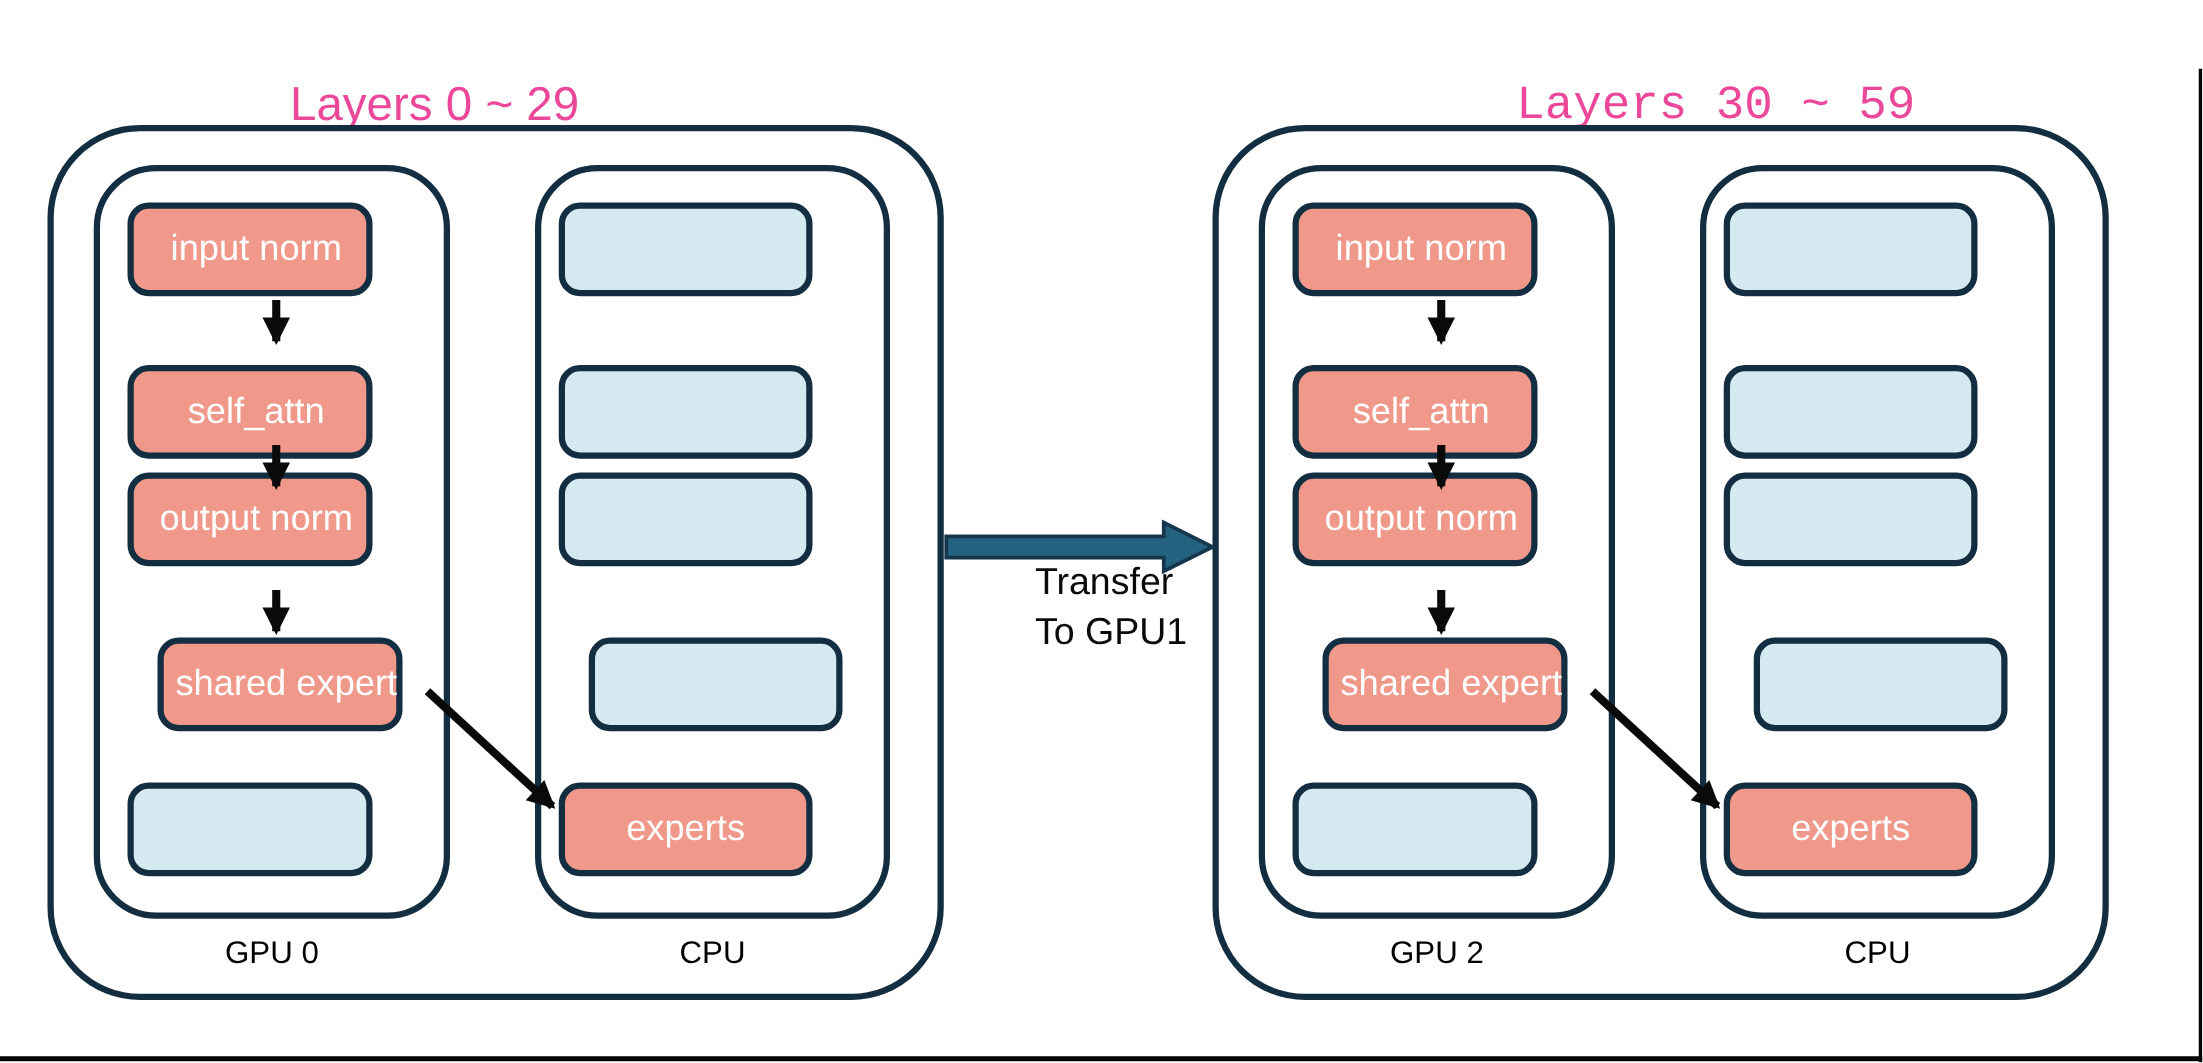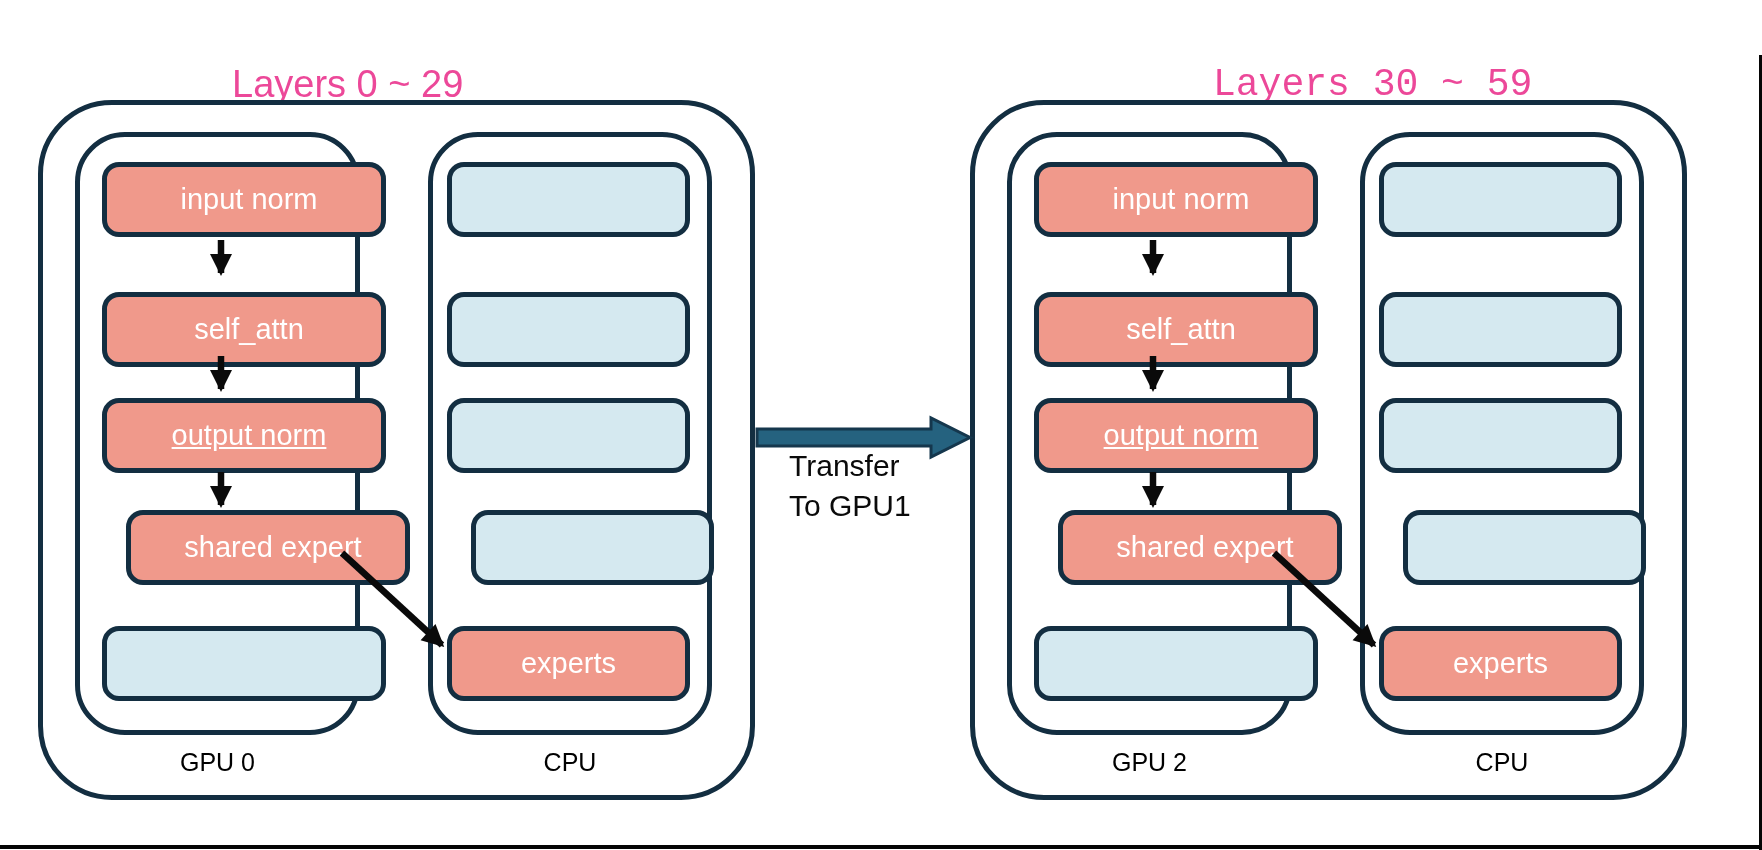--- a/index.html
+++ b/index.html
@@ -31,31 +31,31 @@
   }
   .column--gpu{left:75px;}
   .column--cpu{left:428px;width:284px;}
 
   .slot{
     position:absolute;height:75px;box-sizing:border-box;
     border:5px solid var(--navy);border-radius:17px;
     display:flex;align-items:center;justify-content:center;
     font-size:29px;color:#ffffff;white-space:nowrap;
   }
-  .slot--gpu{left:102px;width:284px;padding-left:10px;}
-  .slot--cpu{left:447px;width:243px;}
+  .slot--gpu{left:102px;width:196px;padding-left:10px;}
+  .slot--cpu{left:447px;width:203px;}
   .slot--module{background:var(--salmon);}
   .slot--empty{background:var(--lightblue);}
-  .r1{top:162px;} .r2{top:292px;} .r3{top:398px;text-decoration:underline;} .r4{top:510px;margin-left:24px;} .r5{top:626px;}
+  .r1{top:162px;} .r2{top:292px;} .r3{top:378px;} .r4{top:510px;margin-left:24px;} .r5{top:626px;}
 
   .device-label{position:absolute;top:748px;font-size:25px;text-align:center;color:#000000;}
   .device-label--gpu{left:75px;width:285px;}
   .device-label--cpu{left:428px;width:284px;}
 
-  .transfer-text{position:absolute;font-size:30px;white-space:nowrap;color:#0a0a0a;}
+  .transfer-text{position:absolute;font-size:30px;white-space:nowrap;color:#0a0a0a;margin-left:39px;}
   .transfer-text--l1{left:789px;top:449px;}
   .transfer-text--l2{left:789px;top:489px;}
 
   .overlay{position:absolute;left:0;top:0;pointer-events:none;}
 
   .figure-edge{position:absolute;background:#050505;}
   .figure-edge--bottom{left:0;top:845px;width:1762px;height:4px;}
   .figure-edge--right{left:1759px;top:55px;width:3px;height:795px;}
 </style>
 </head>

